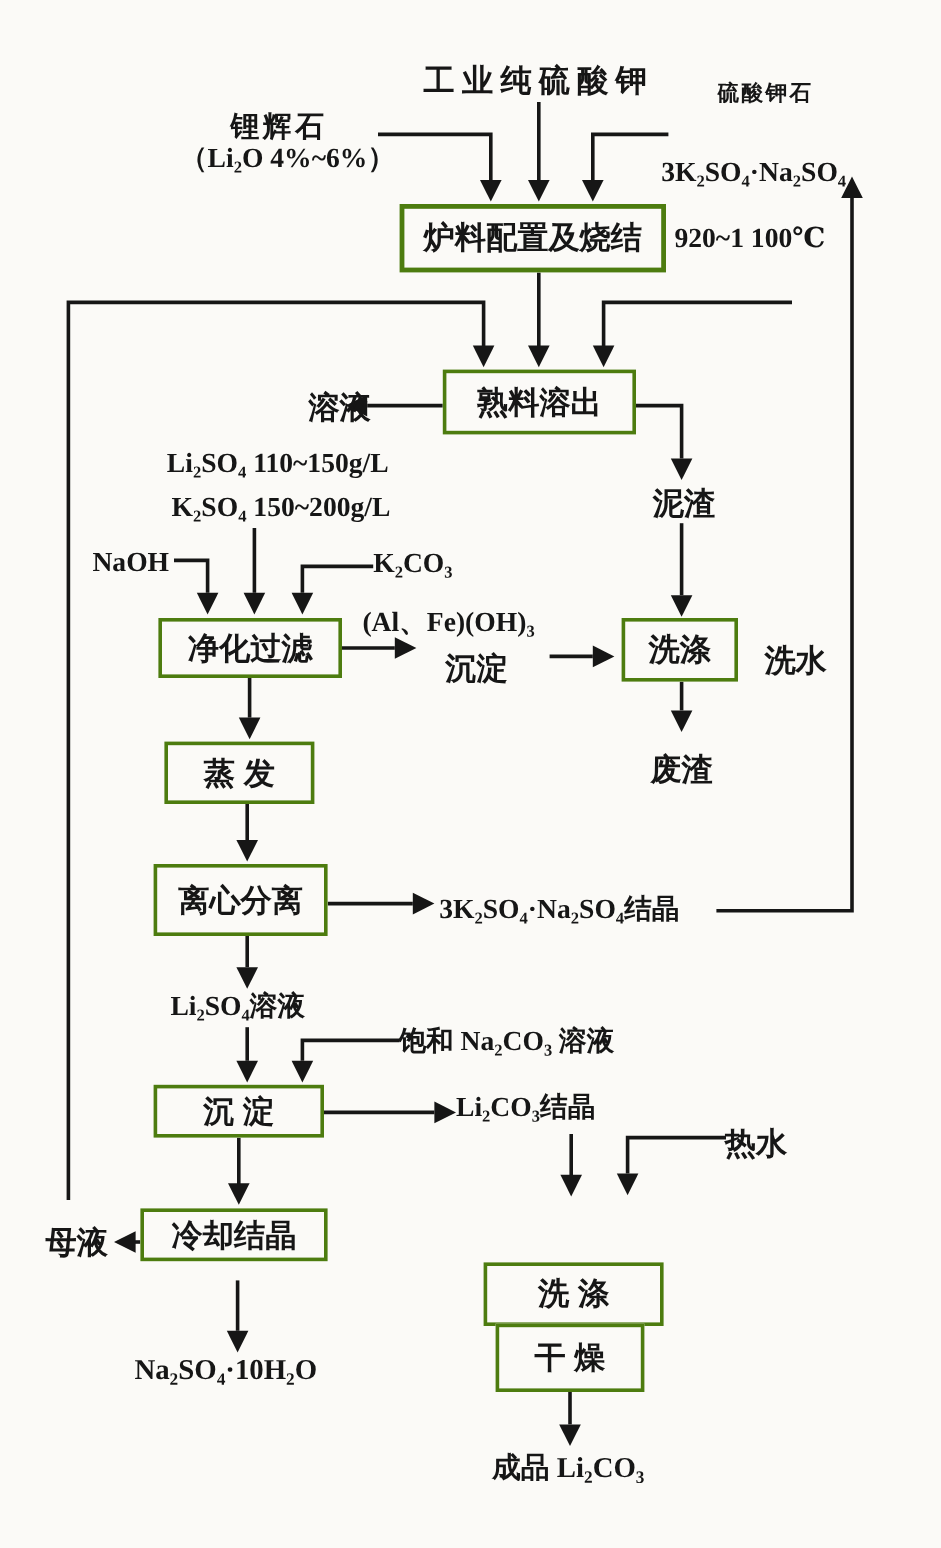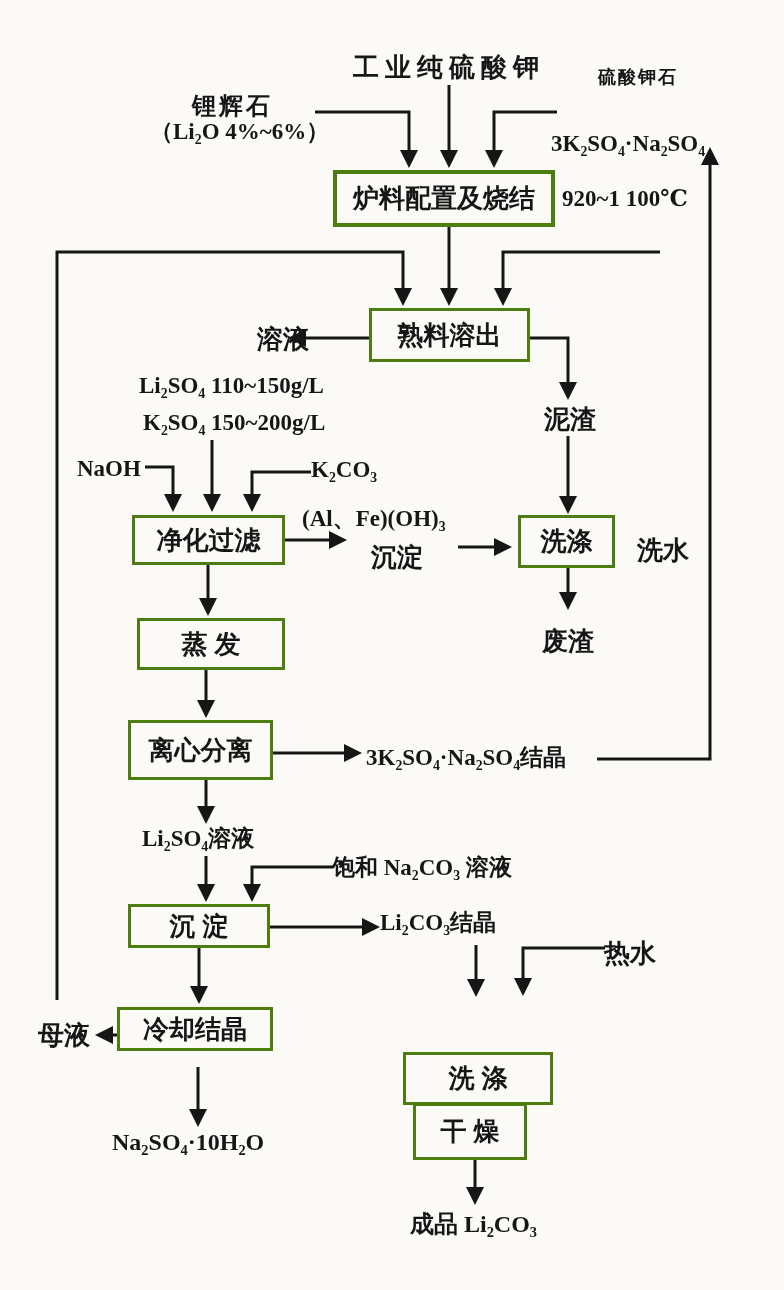--- a/index.html
+++ b/index.html
@@ -128,26 +128,26 @@
       <polygon class="ah" points="189,1109 207,1109 198,1127"></polygon>
     <path class="st" d="M475,1160 V1187"></path>
       <polygon class="ah" points="466,1187 484,1187 475,1205"></polygon>
   </g>
 </svg>
 
 <div class="pbox" style="left:333px;top:170px;width:222px;height:57px;border-width:4px;">炉料配置及烧结</div>
 <div class="pbox" style="left:369px;top:308px;width:161px;height:54px;">熟料溶出</div>
 <div class="pbox" style="left:132px;top:515px;width:153px;height:50px;">净化过滤</div>
 <div class="pbox" style="left:518px;top:515px;width:97px;height:53px;">洗涤</div>
-<div class="pbox" style="left:137px;top:618px;width:148px;height:52px;">蒸 发</div>
+<div class="pbox" style="left:137px;top:618px;width:125px;height:52px;">蒸 发</div>
 <div class="pbox" style="left:128px;top:720px;width:145px;height:60px;">离心分离</div>
 <div class="pbox" style="left:128px;top:904px;width:142px;height:44px;">沉 淀</div>
 <div class="pbox" style="left:117px;top:1007px;width:156px;height:44px;">冷却结晶</div>
 <div class="pbox" style="left:403px;top:1052px;width:150px;height:53px;">洗 涤</div>
-<div class="pbox" style="left:413px;top:1103px;width:114px;height:57px;">干 燥</div>
+<div class="pbox" style="left:413px;top:1103px;width:124px;height:57px;">干 燥</div>
 
 <div class="lbl cn" style="left:353px;top:53px;letter-spacing:6px;">工业纯硫酸钾</div>
 <div class="lbl cn" style="left:192px;top:92px;font-size:24px;letter-spacing:3px;">锂辉石</div>
 <div class="lbl formula" style="left:150px;top:119px;">（Li₂O 4%~6%）</div>
 <div class="lbl cn" style="left:598px;top:67px;font-size:18px;letter-spacing:2px;">硫酸钾石</div>
 <div class="lbl formula" style="left:551px;top:103px;margin-top:28px;">3K₂SO₄·Na₂SO₄</div>
 <div class="lbl formula" style="left:562px;top:186px;">920~1 100℃</div>
 <div class="lbl cn" style="left:221px;top:325px;margin-left:36px;">溶液</div>
 <div class="lbl formula" style="left:139px;top:373px;">Li₂SO₄ 110~150g/L</div>
 <div class="lbl formula" style="left:143px;top:410px;">K₂SO₄ 150~200g/L</div>

